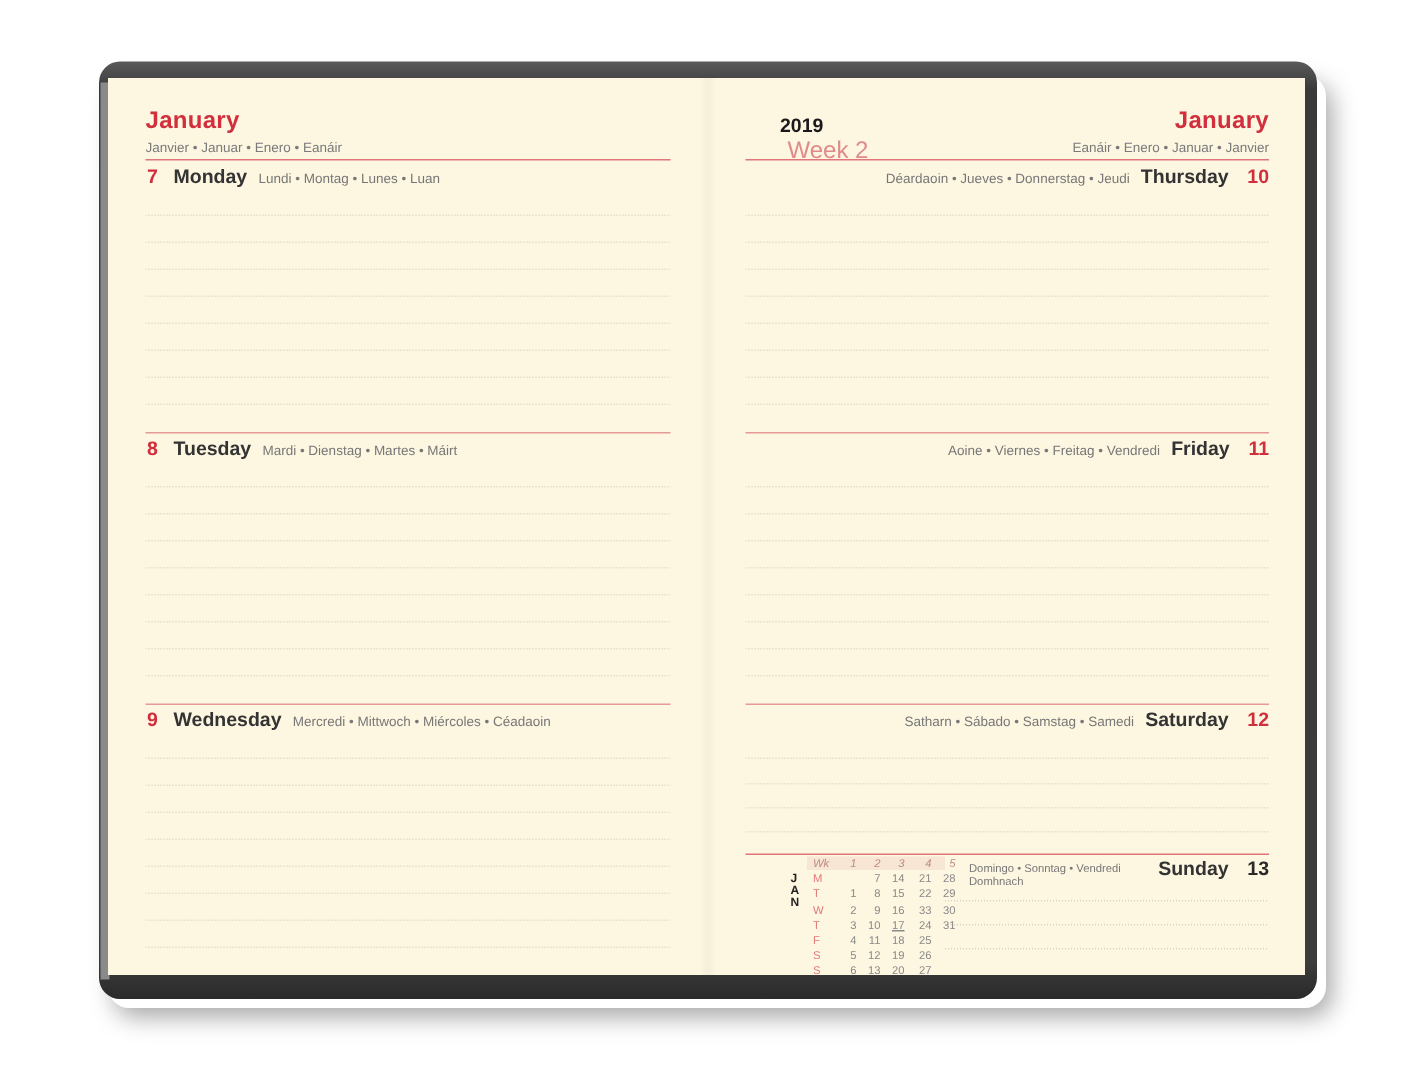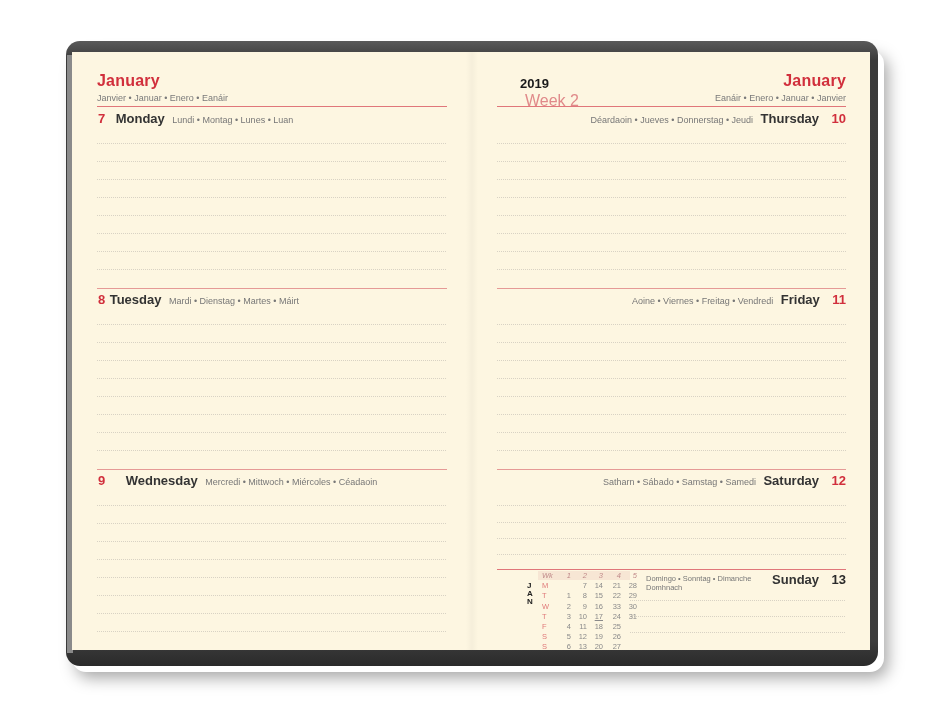--- a/index.html
+++ b/index.html
@@ -78,38 +78,38 @@
   <div class="dot-line" style="left:97px; top:197px; width:350px;"></div>
   <div class="dot-line" style="left:97px; top:215px; width:350px;"></div>
   <div class="dot-line" style="left:97px; top:233px; width:350px;"></div>
   <div class="dot-line" style="left:97px; top:251px; width:350px;"></div>
   <div class="dot-line" style="left:97px; top:269px; width:350px;"></div>
 </div>
 
 <div class="rule-sec" style="left:97px; top:288px; width:350px;"></div>
 <div class="abs" style="left:98px; top:290px;">
   <span class="day-num">8</span>
-  <span class="day-name" style="">Tuesday</span>
+  <span class="day-name" style="margin-left:6px;">Tuesday</span>
   <span class="day-trans" style="margin-left:3px;">Mardi • Dienstag • Martes • Máirt</span>
 </div>
 <div>
   <div class="dot-line" style="left:97px; top:324px; width:350px;"></div>
   <div class="dot-line" style="left:97px; top:342px; width:350px;"></div>
   <div class="dot-line" style="left:97px; top:360px; width:350px;"></div>
   <div class="dot-line" style="left:97px; top:378px; width:350px;"></div>
   <div class="dot-line" style="left:97px; top:396px; width:350px;"></div>
   <div class="dot-line" style="left:97px; top:414px; width:350px;"></div>
   <div class="dot-line" style="left:97px; top:432px; width:350px;"></div>
   <div class="dot-line" style="left:97px; top:450px; width:350px;"></div>
 </div>
 
 <div class="rule-sec" style="left:97px; top:469px; width:350px;"></div>
 <div class="abs" style="left:98px; top:471px;">
   <span class="day-num">9</span>
-  <span class="day-name" style="margin-left:16px;">Wednesday</span>
+  <span class="day-name" style="margin-left:6px;">Wednesday</span>
   <span class="day-trans" style="margin-left:3px;">Mercredi • Mittwoch • Miércoles • Céadaoin</span>
 </div>
 <div>
   <div class="dot-line" style="left:97px; top:505px; width:350px;"></div>
   <div class="dot-line" style="left:97px; top:523px; width:350px;"></div>
   <div class="dot-line" style="left:97px; top:541px; width:350px;"></div>
   <div class="dot-line" style="left:97px; top:559px; width:350px;"></div>
   <div class="dot-line" style="left:97px; top:577px; width:350px;"></div>
   <div class="dot-line" style="left:97px; top:595px; width:350px;"></div>
   <div class="dot-line" style="left:97px; top:613px; width:350px;"></div>
@@ -163,21 +163,21 @@
 </div>
 <div>
   <div class="dot-line" style="left:497px; top:505px; width:349px;"></div>
   <div class="dot-line" style="left:497px; top:522px; width:349px;"></div>
   <div class="dot-line" style="left:497px; top:538px; width:349px;"></div>
   <div class="dot-line" style="left:497px; top:554px; width:349px;"></div>
 </div>
 
 <div class="rule-red" style="left:497px; top:569px; width:349px;"></div>
 <div class="abs day-trans" style="left:646px; top:574px; font-size:7.5px; line-height:9px;">
-  <div>Domingo • Sonntag • Dimanche</div>
+  <div>Domingo • Sonntag • Vendredi</div>
   <div>Domhnach</div>
 </div>
 <div class="abs" style="right:99px; top:570px; text-align:right;">
   <span class="day-name">Sunday</span>
   <span class="day-num-dark" style="margin-left:8px;">13</span>
 </div>
 <div>
   <div class="dot-line" style="left:630px; top:600px; width:216px;"></div>
   <div class="dot-line" style="left:630px; top:616px; width:216px;"></div>
   <div class="dot-line" style="left:630px; top:632px; width:216px;"></div>

